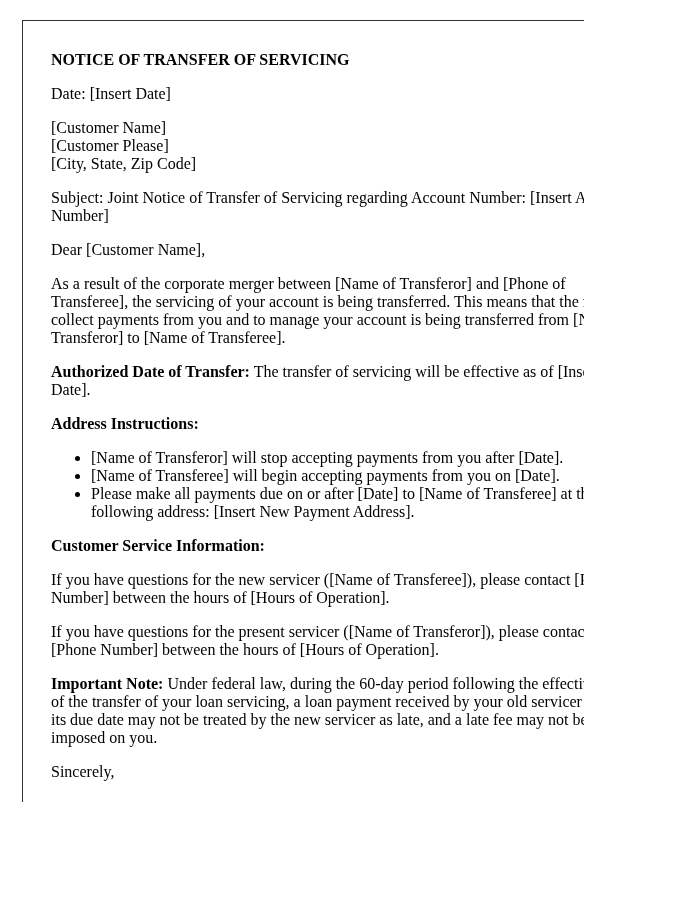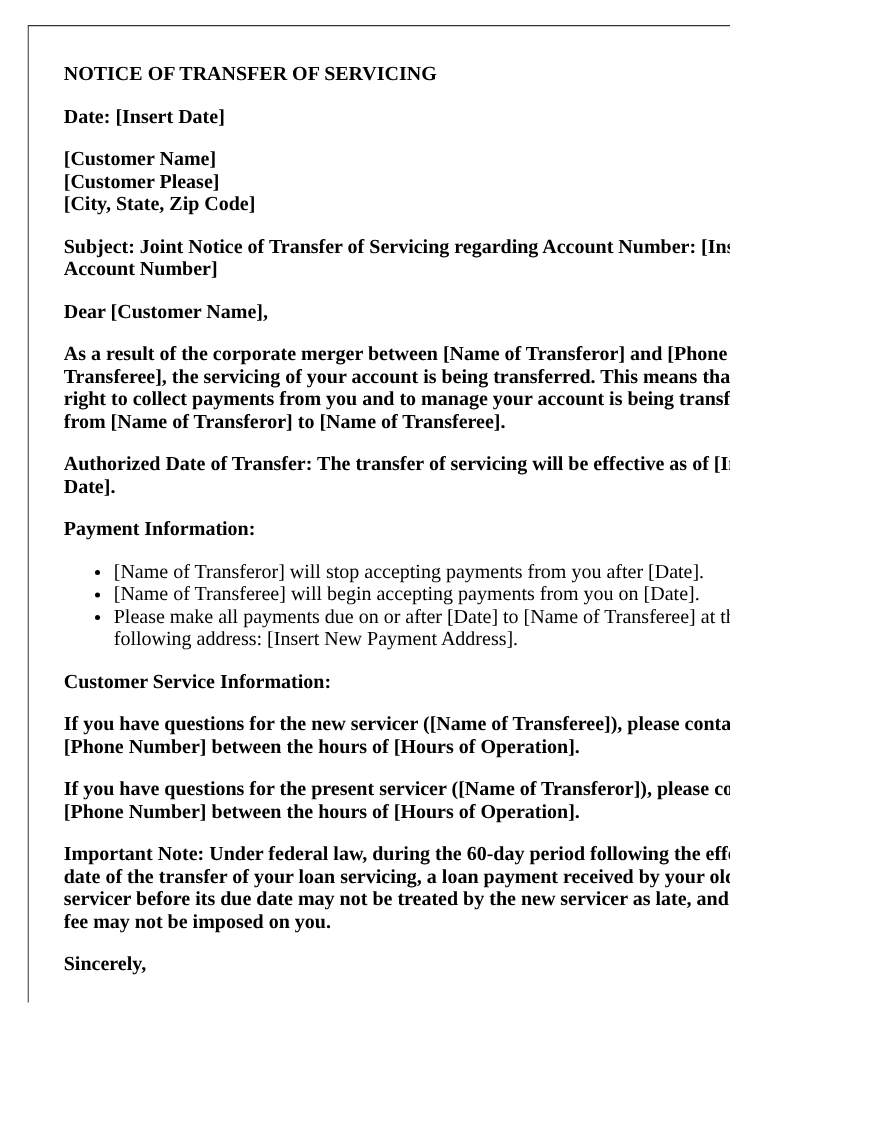--- a/index.html
+++ b/index.html
@@ -28,21 +28,20 @@
       box-sizing: border-box;
       width: 642px;
       min-height: 900px;
       border: 1px solid #333333;
       padding: 20px 28px 20px 28px;
       background: #ffffff;
     }
     .letter p {
       margin: 16px 0;
       line-height: 18px;
-      font-weight: bold;
     }
     .letter .title {
       font-size: 16px;
       font-weight: bold;
       margin: 10px 0 16px 0;
       line-height: 18px;
     }
     .letter .address p { margin: 0; }
     .letter .address { margin: 16px 0; }
     .letter ul {
@@ -74,21 +73,21 @@
     </div>
 
     <p>Subject: Joint Notice of Transfer of Servicing regarding Account Number: [Insert Account Number]</p>
 
     <p>Dear [Customer Name],</p>
 
     <p>As a result of the corporate merger between [Name of Transferor] and [Phone of Transferee], the servicing of your account is being transferred. This means that the right to collect payments from you and to manage your account is being transferred from [Name of Transferor] to [Name of Transferee].</p>
 
     <p><strong>Authorized Date of Transfer:</strong><span> The transfer of servicing will be effective as of [Insert Date].</span></p>
 
-    <p class="section-heading">Payment Information:</p>
+    <p class="section-heading">Address Instructions:</p>
 
     <ul>
       <li>[Name of Transferor] will stop accepting payments from you after [Date].</li>
       <li>[Name of Transferee] will begin accepting payments from you on [Date].</li>
       <li>Please make all payments due on or after [Date] to [Name of Transferee] at the following address: [Insert New Payment Address].</li>
     </ul>
 
     <p class="section-heading">Customer Service Information:</p>
 
     <p>If you have questions for the new servicer ([Name of Transferee]), please contact [Phone Number] between the hours of [Hours of Operation].</p>

